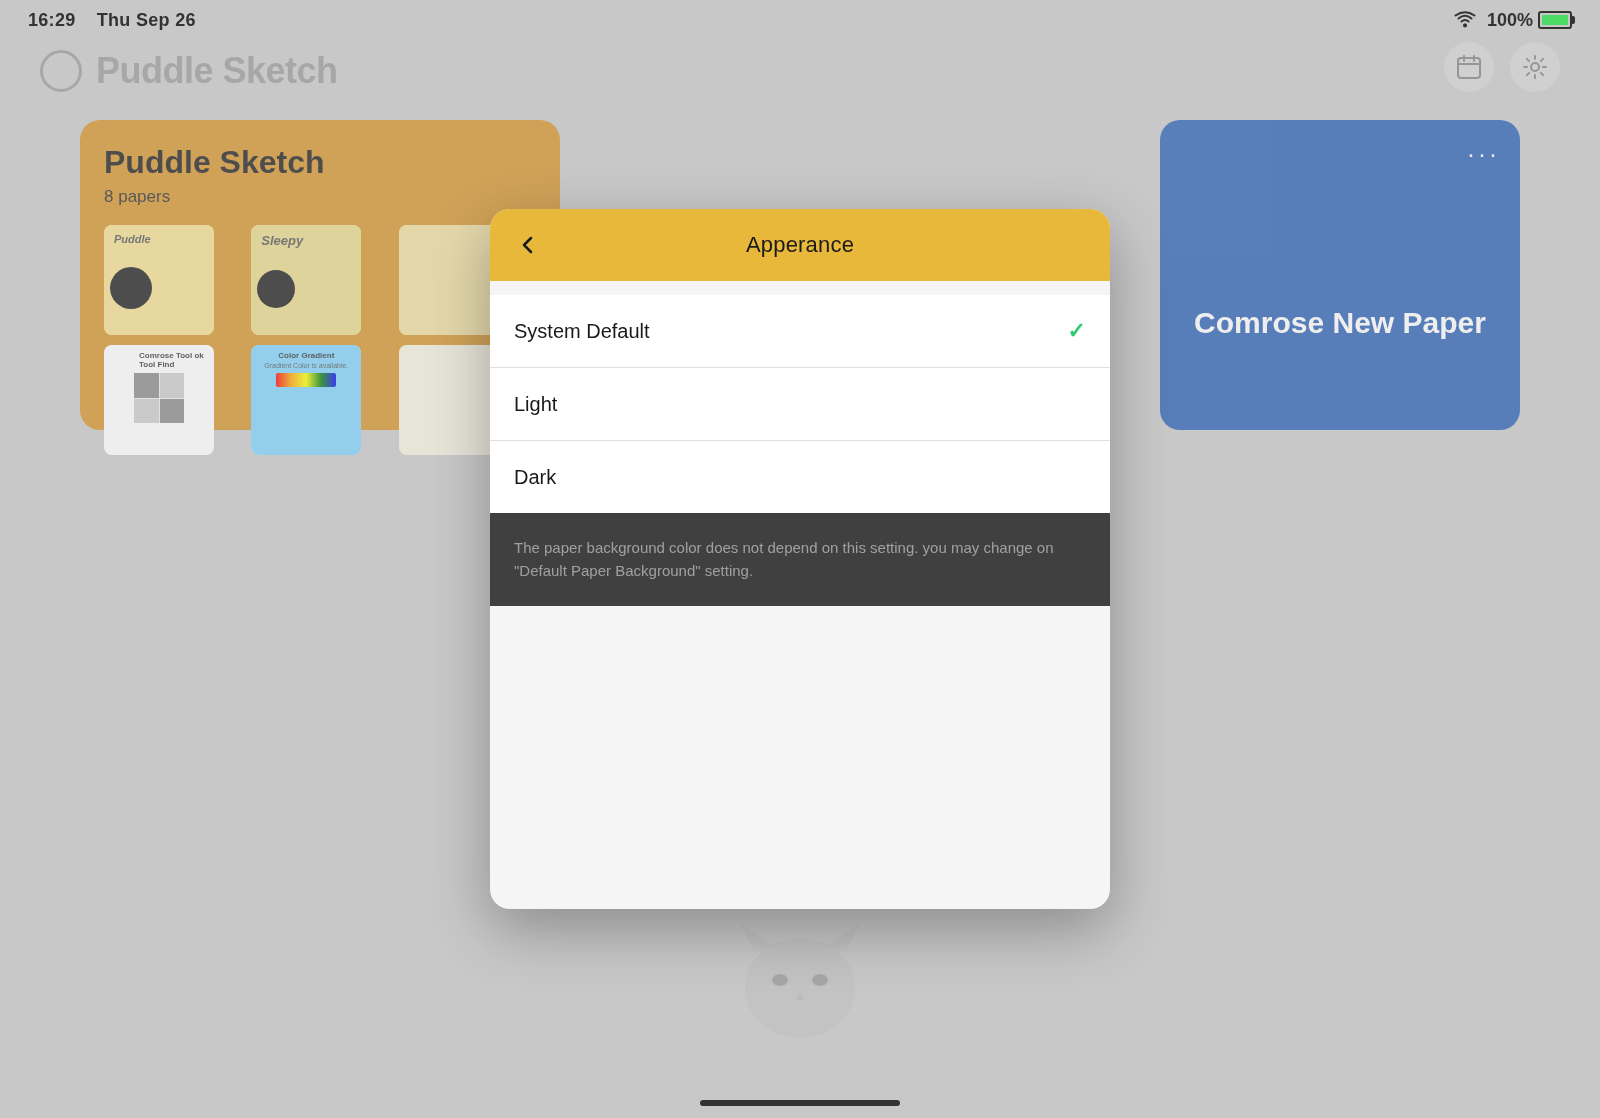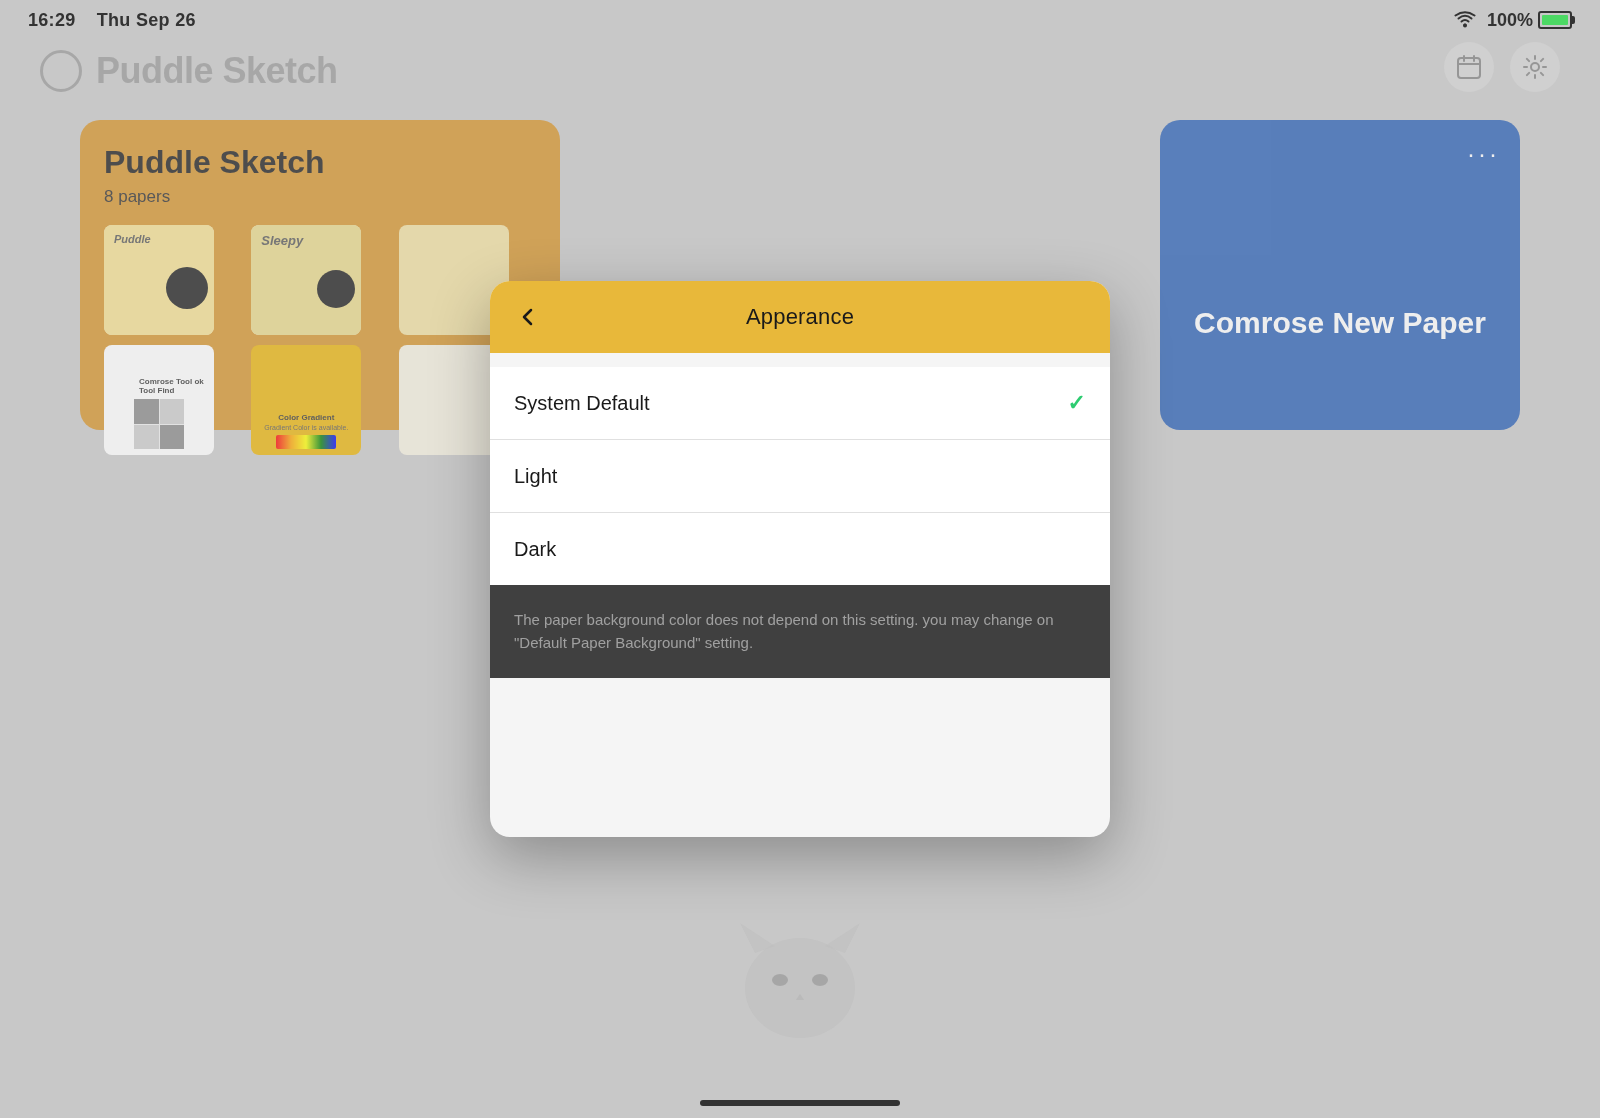--- a/index.html
+++ b/index.html
@@ -183,24 +183,24 @@
       overflow: hidden;
       display: flex;
       align-items: center;
       justify-content: center;
     }
 
     .thumb-inner {
       width: 100%;
       height: 100%;
       background: #f0dfa0;
-      border-radius: 0;
-      display: flex;
-      align-items: center;
-      justify-content: flex-end;
+      border-radius: 6px;
+      display: flex;
+      align-items: center;
+      justify-content: flex-start;
       font-size: 12px;
       color: #666;
       text-align: center;
       padding: 6px;
     }
 
     
     .blue-card {
       position: absolute;
       top: 120px;
@@ -270,21 +270,21 @@
       z-index: 100;
     }
 
     
     .modal {
       position: absolute;
       top: 50%;
       left: 50%;
       transform: translate(-50%, -50%);
       width: 620px;
-      height: 556px;
+      height: 700px;
       background: #f5f5f5;
       border-radius: 20px;
       overflow: hidden;
       box-shadow: 0 20px 60px rgba(0,0,0,0.3);
       z-index: 110;
     }
 
     
     .modal-header {
       background: #e8b83a;
@@ -451,21 +451,21 @@
           <div style="font-size:8px; font-weight:600; color:#333;margin-left:29px;">Comrose Tool ok Tool Find</div>
           <div style="width:50px; height:50px; background:#eee; margin-top:2px; display:grid; grid-template-columns:1fr 1fr; gap:1px;">
             <div style="background:#888;"></div>
               <div style="background:#ccc;"></div>
             <div style="background:#ccc;"></div>
               <div style="background:#888;"></div>
           </div>
         </div>
       </div>
       <div class="thumb">
-        <div class="thumb-inner" style="background:#eab308; font-size:8px; color:#333; padding:6px; text-align:left; display:flex; flex-direction:column; gap:2px;">
+        <div class="thumb-inner" style="background:#7dd3fc; font-size:8px; color:#333; padding:6px; text-align:left; display:flex; flex-direction:column; gap:2px;">
           <div style="font-size:8px; font-weight:600;">Color Gradient</div>
           <div style="font-size:7px; color:#555;">Gradient Color is available.</div>
           <div style="width:60px; height:14px; background: linear-gradient(to right, red, orange, yellow, green, blue); border-radius:2px; margin-top:2px;"></div>
         </div>
       </div>
       <div class="thumb">
         <div class="thumb-inner" style="background:#f5f0e0;">
         </div>
       </div>
     </div>

